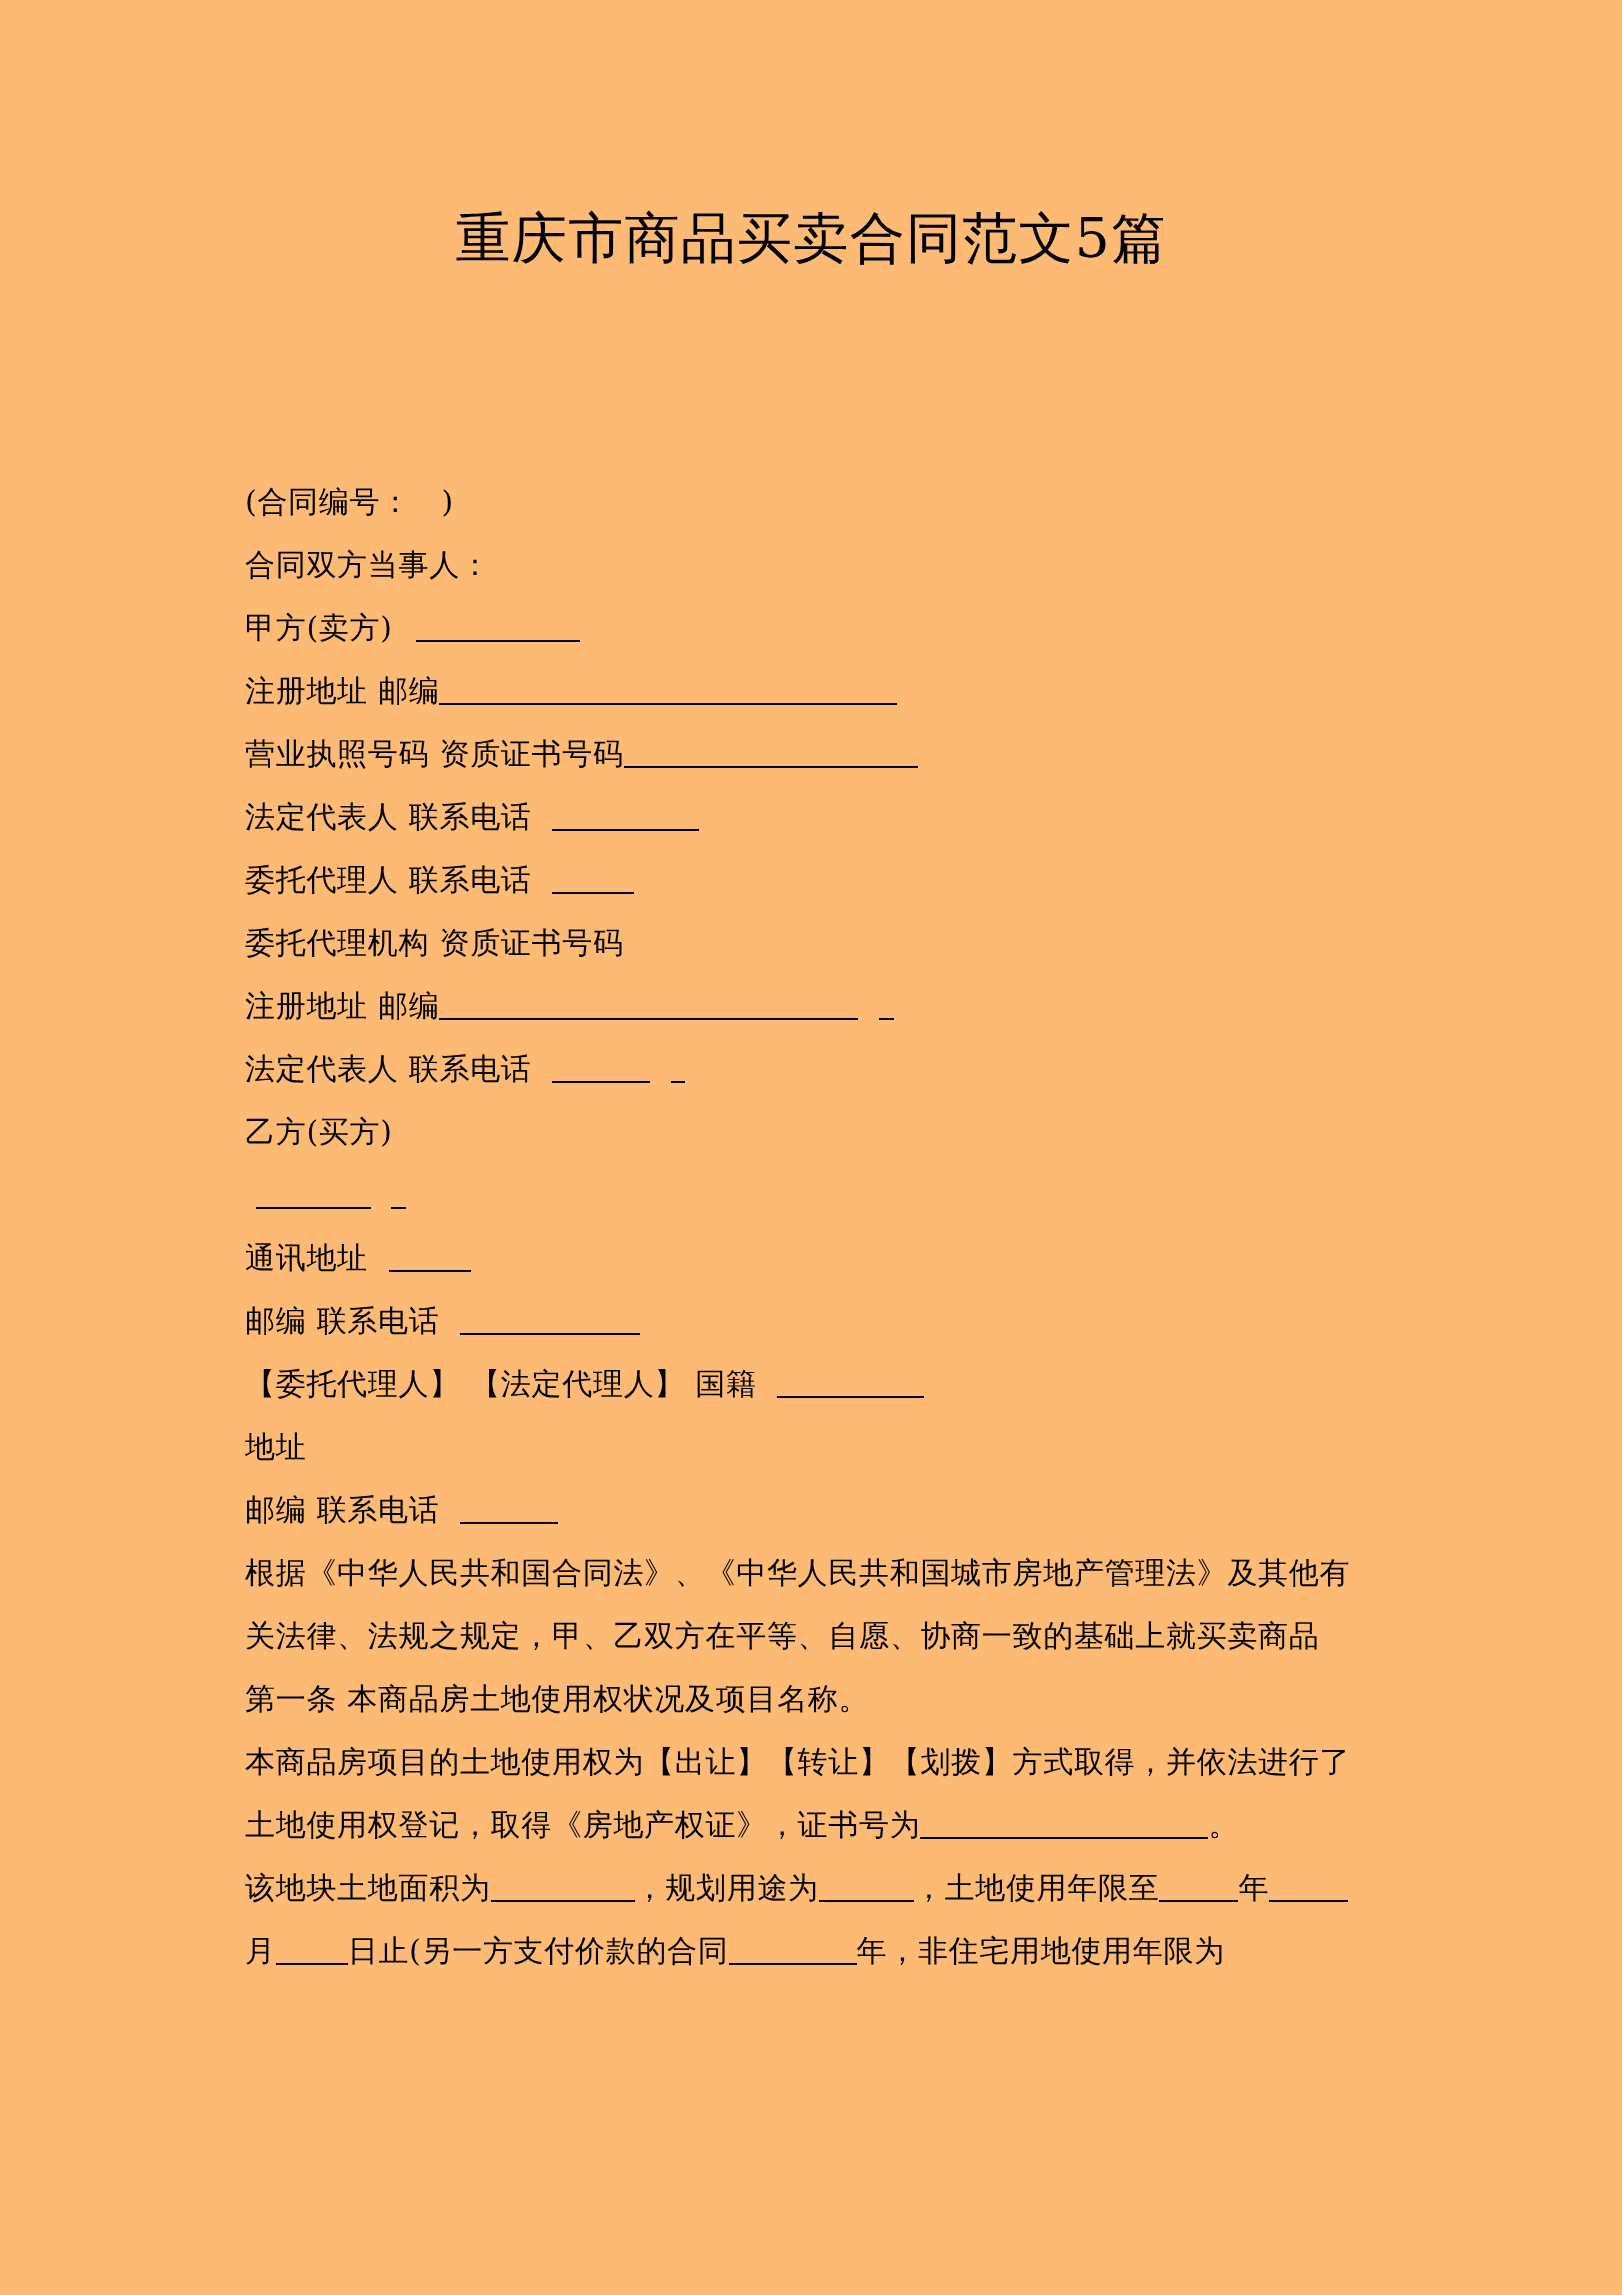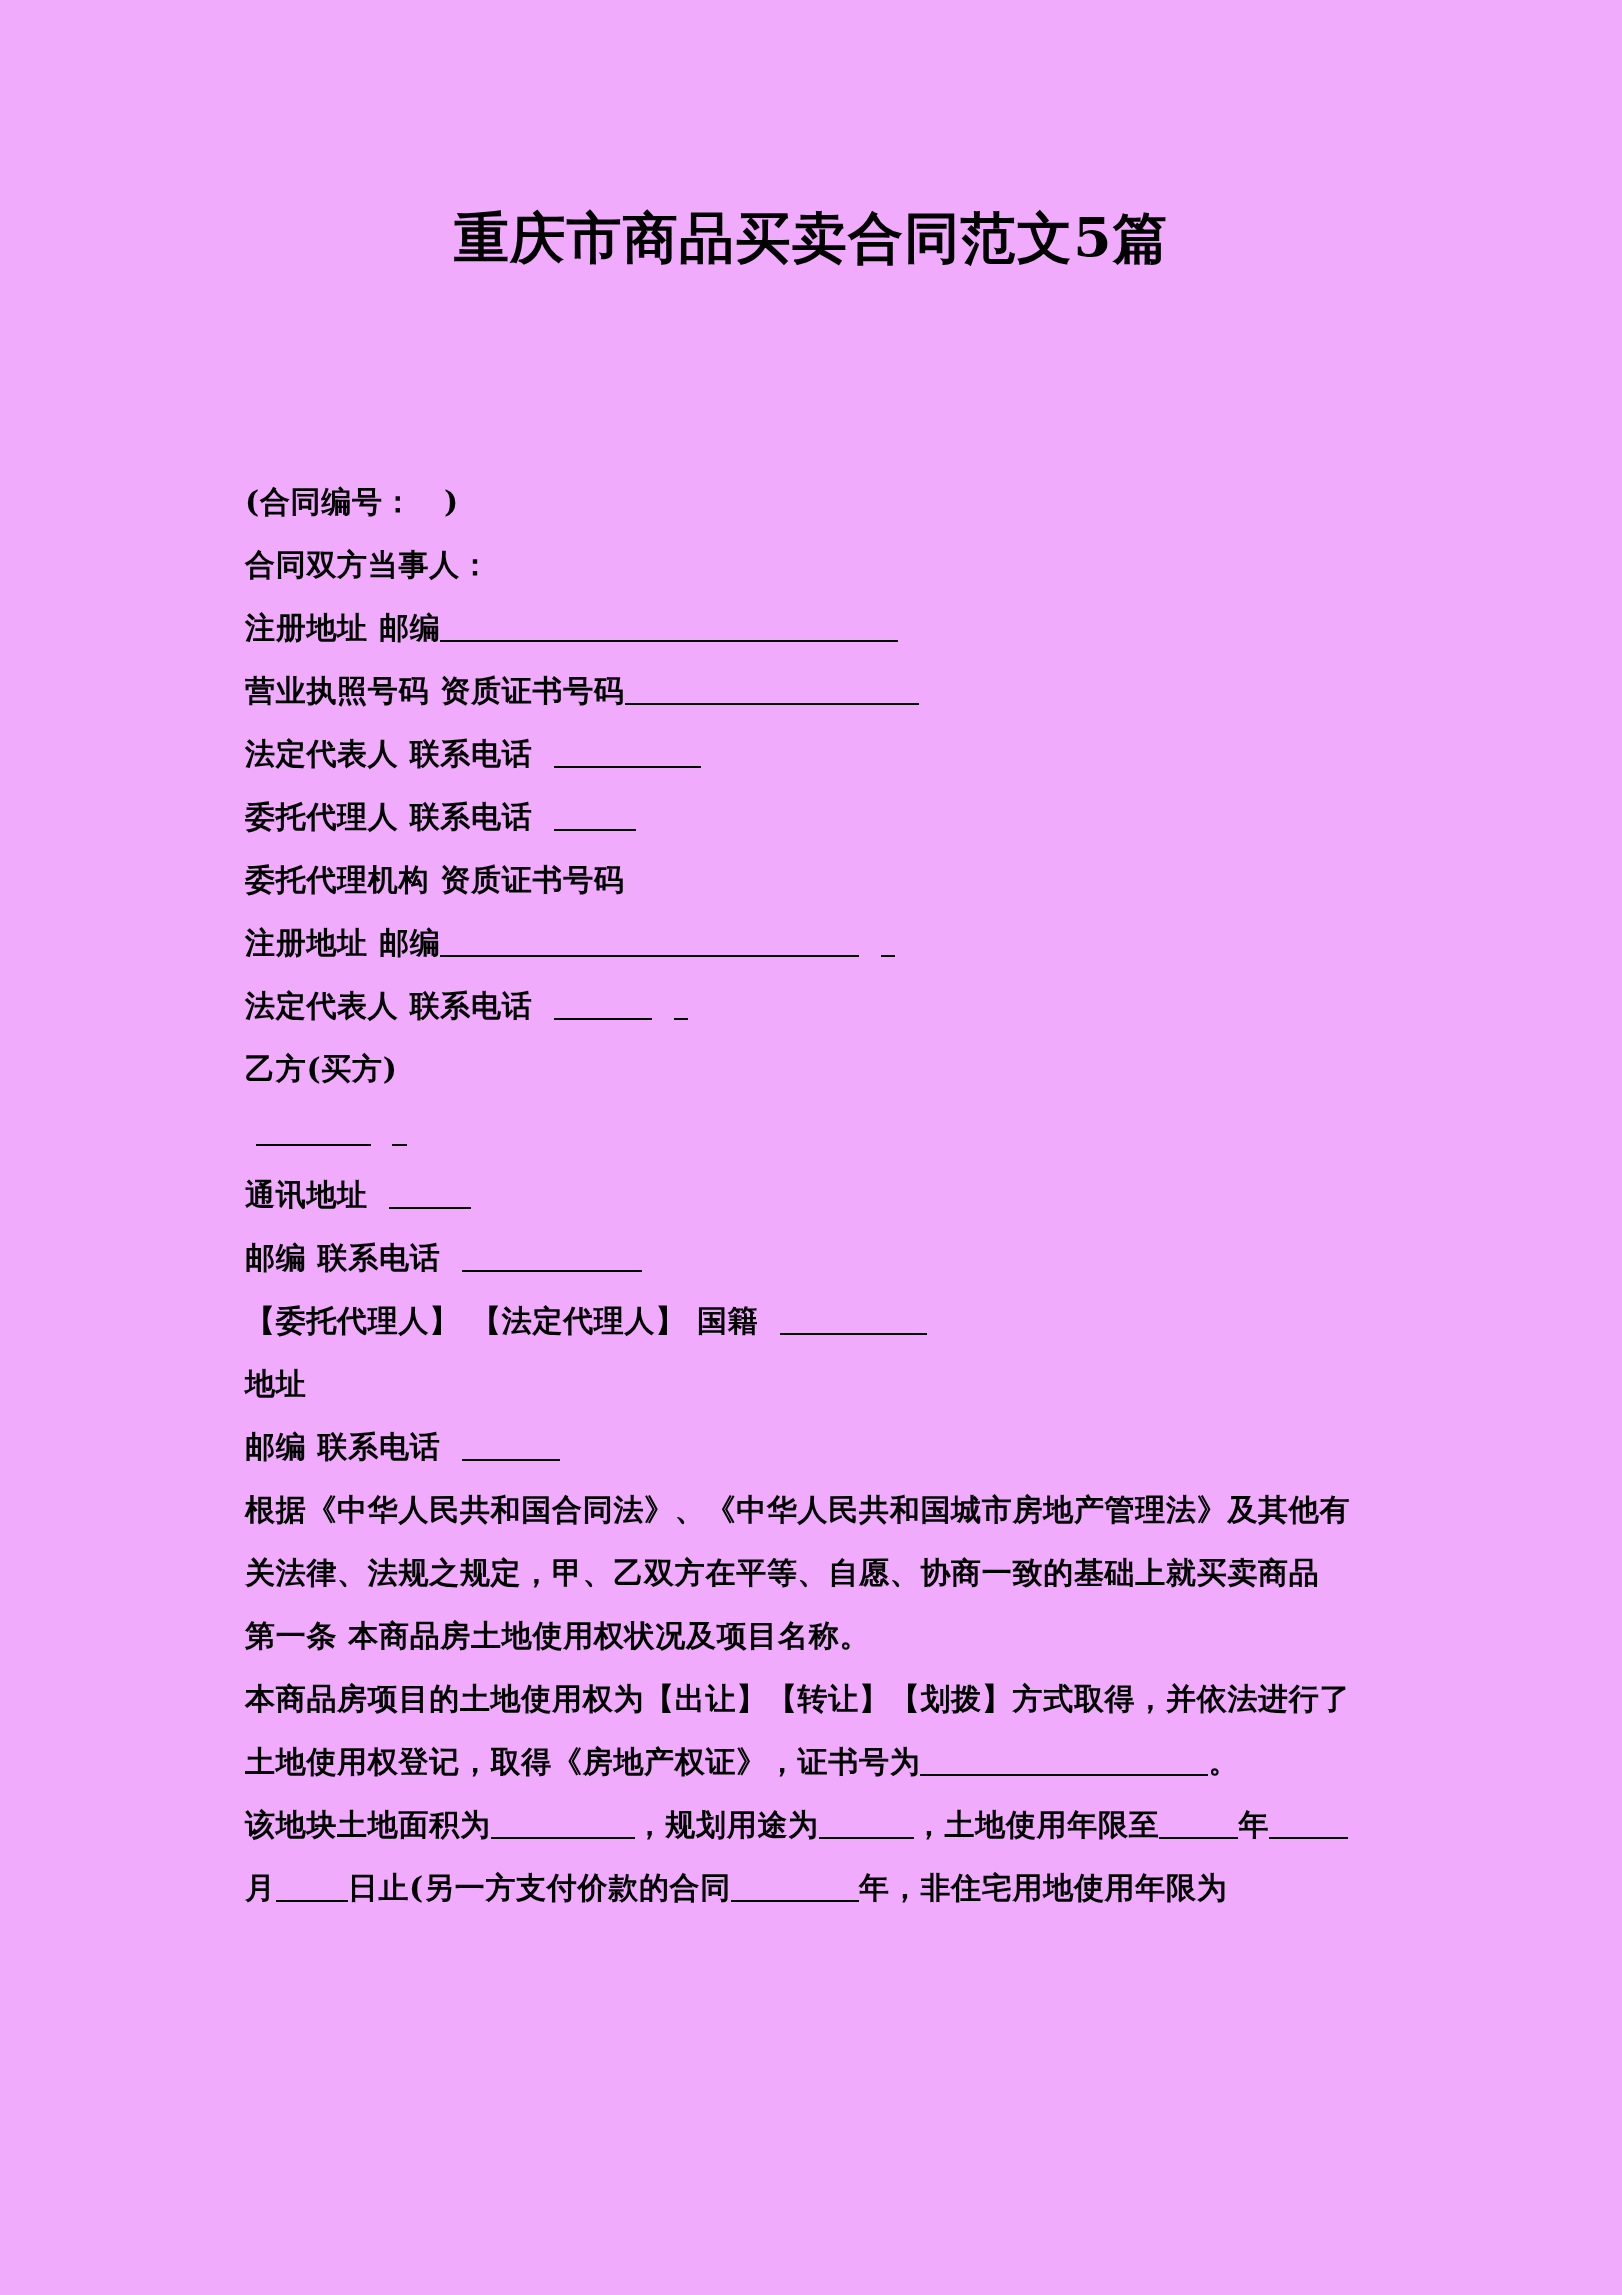--- a/index.html
+++ b/index.html
@@ -1,21 +1,21 @@
 <!DOCTYPE html>
 <html style="font-size:10.5px"><head>
 <meta charset="utf-8">
 <style>
   html, body { margin: 0; padding: 0; background: #ffffff; }
   body {
     width: 1623px; height: 2295px; position: relative; overflow: hidden;
     font-family: "DejaVu Serif", "Liberation Serif", serif;
     color: #000;
   }
-  .page { position: absolute; left: 0; top: 0; width: 1623px; height: 2295px; background: #f0abfc; font-weight: bold; }
+  .page { position: absolute; left: 0; top: 0; width: 1623px; height: 2295px; background: #fdba74; }
   .title {
     position: absolute; left: 0; right: 0; top: 202px;
     text-align: center; font-size: 55px; line-height: 72px; letter-spacing: 1.3px;
     font-family: "DejaVu Serif", "Liberation Serif", serif;
   }
   .body-text {
     position: absolute; left: 245px; width: 1139px;
     font-size: 30px; line-height: 63px; letter-spacing: 0.7px;
     font-family: "DejaVu Serif", "Liberation Serif", serif;
   }
@@ -31,20 +31,24 @@
 
 <div class="page">
 
   <div class="title">重庆市商品买卖合同范文5篇</div>
 
 
   <div class="body-text" style="top:470px;">
     <span class="line">(合同编号：　)</span>
     <span class="line">合同双方当事人：</span>
 
+    <span class="line">
+      <span>甲方(卖方)</span>
+      <span class="gap" style="width:13px"></span><span class="blank" style="width:164px"></span>
+    </span>
 
     <span class="line">
       <span>注册地址  邮编</span><span class="blank" style="width:458px"></span>
     </span>
 
     <span class="line">
       <span>营业执照号码  资质证书号码</span><span class="blank" style="width:294px"></span>
     </span>
 
     <span class="line">

